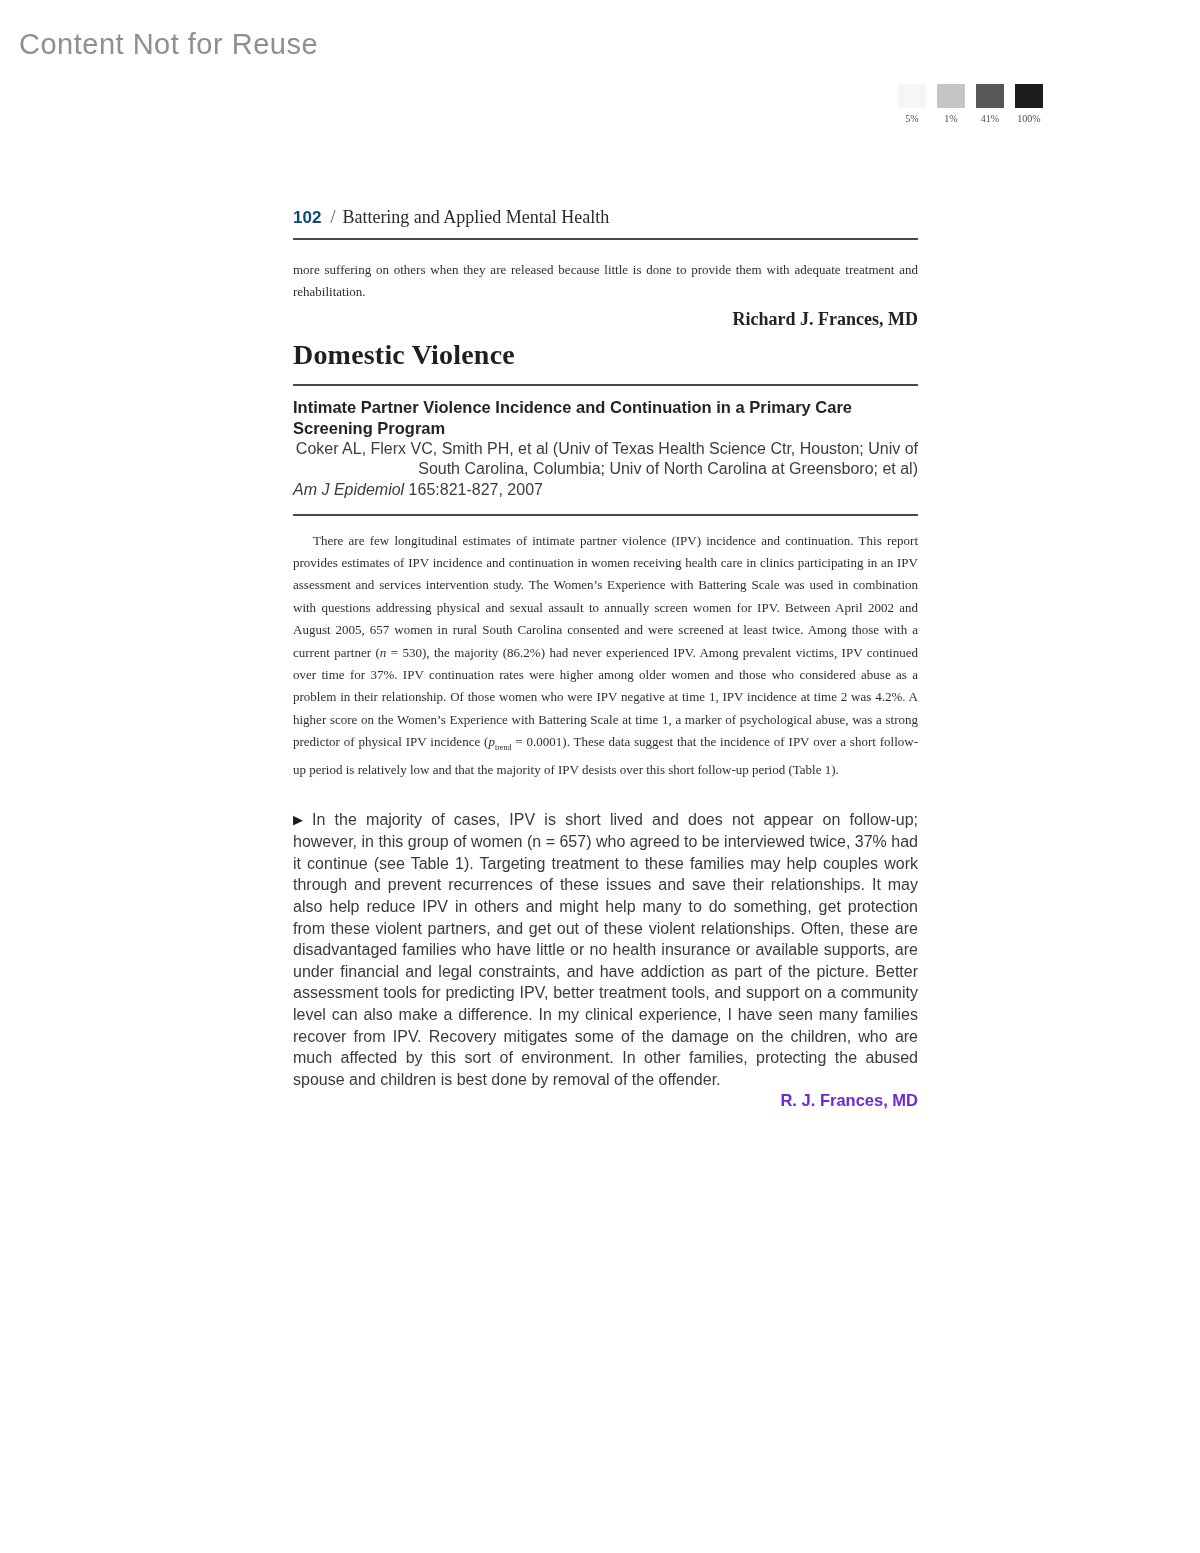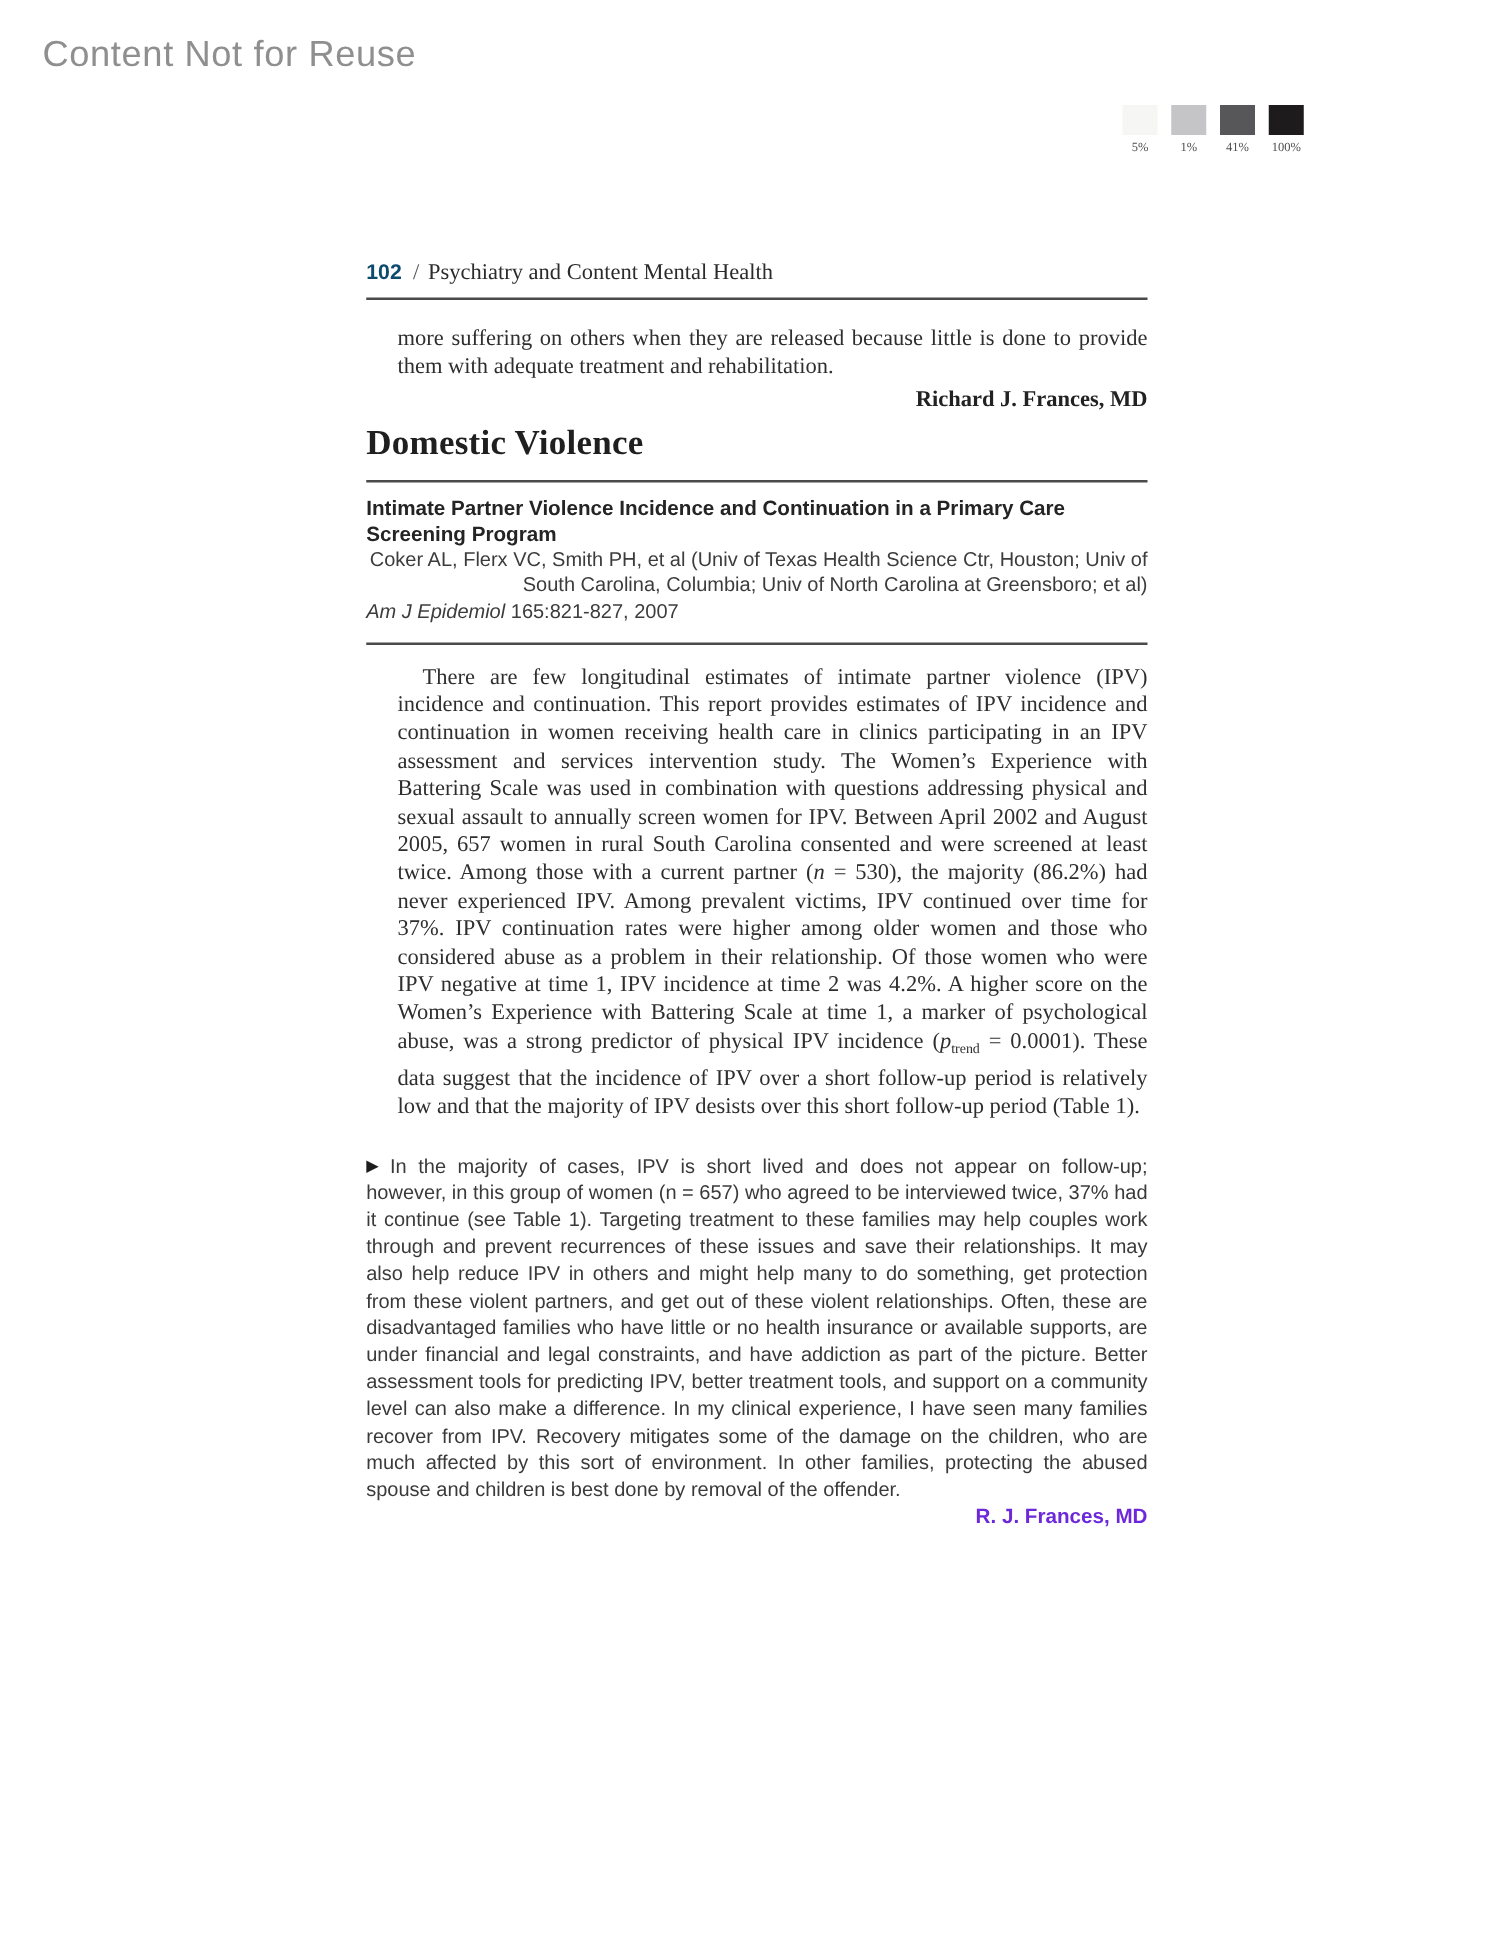--- a/index.html
+++ b/index.html
@@ -5,21 +5,21 @@
   * { margin: 0; padding: 0; box-sizing: border-box; }
   html, body { background: #ffffff; }
   body {
     width: 1200px; height: 1553px;
     position: relative;
     font-family: "Liberation Serif", serif;
     overflow: hidden;
   }
 
   .watermark {
-    position: absolute; left: 34px; top: 28px;
+    position: absolute; left: 19px; top: 28px;
     font-family: "Liberation Sans", sans-serif;
     font-size: 29px; color: #8f8f8f; letter-spacing: 0.5px;
   }
 
   .calibration {
     position: absolute; left: 898px; top: 84px;
     display: flex; gap: 11px;
   }
   .cal-cell { display: flex; flex-direction: column; align-items: center; width: 28px; }
   .swatch { width: 28px; height: 24px; }
@@ -45,22 +45,22 @@
   }
   .head-sep { margin: 0 7px 0 9px; color: #555; font-size: 18px; }
   .running-title { font-size: 18px; }
 
   .rule { border: none; border-top: 2.5px solid #4a4a4a; height: 0; }
   .rule-1 { margin-top: 9px; }
   .rule-2 { margin-top: 13px; }
   .rule-3 { margin-top: 13px; }
 
   .serif-body {
-    font-size: 18px; line-height: 22.4px;
-    text-align: justify; color: #2e2e2e; margin-left: 25px;
+    font-size: 13px; line-height: 22.4px;
+    text-align: justify; color: #2e2e2e;
   }
   .intro { margin-top: 19px; }
 
   .signature { text-align: right; font-weight: bold; }
   .signature.serif { margin-top: 5px; font-size: 18px; color: #222; }
   .signature.sans {
     margin-top: 1px;
     font-family: "Liberation Sans", sans-serif;
     font-size: 16.5px; color: #6d28d9;
   }
@@ -128,21 +128,21 @@
     </div>
     <div class="cal-cell">
       <div class="swatch" style="background: rgb(29, 27, 27);"></div>
       <div class="swatch-label">100%</div>
     </div>
   </div>
 
   <div class="column">
 
     <div class="running-head">
-      <span class="page-num">102</span><span class="head-sep">/</span><span class="running-title">Psychiatry and Content Mental Health</span>
+      <span class="page-num">102</span><span class="head-sep">/</span><span class="running-title">Battering and Applied Mental Health</span>
     </div>
     <div class="rule rule-1"></div>
 
     <p class="serif-body intro">more suffering on others when they are released because little is done to provide them with adequate treatment and rehabilitation.</p>
 
     <p class="signature serif">Richard J. Frances, MD</p>
 
     <h2 class="section-heading">Domestic Violence</h2>
     <div class="rule rule-2"></div>
 

